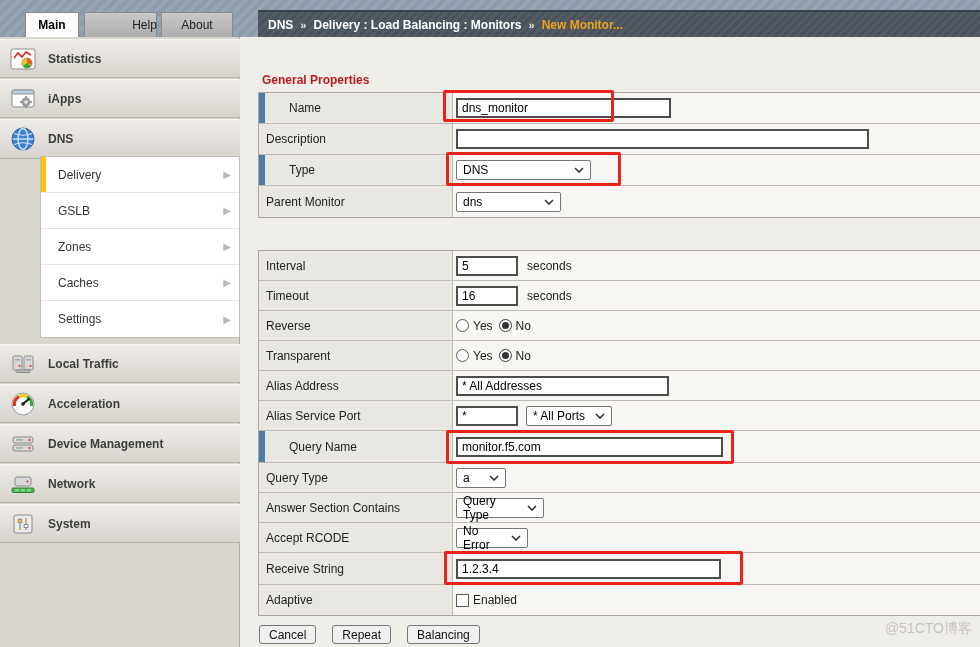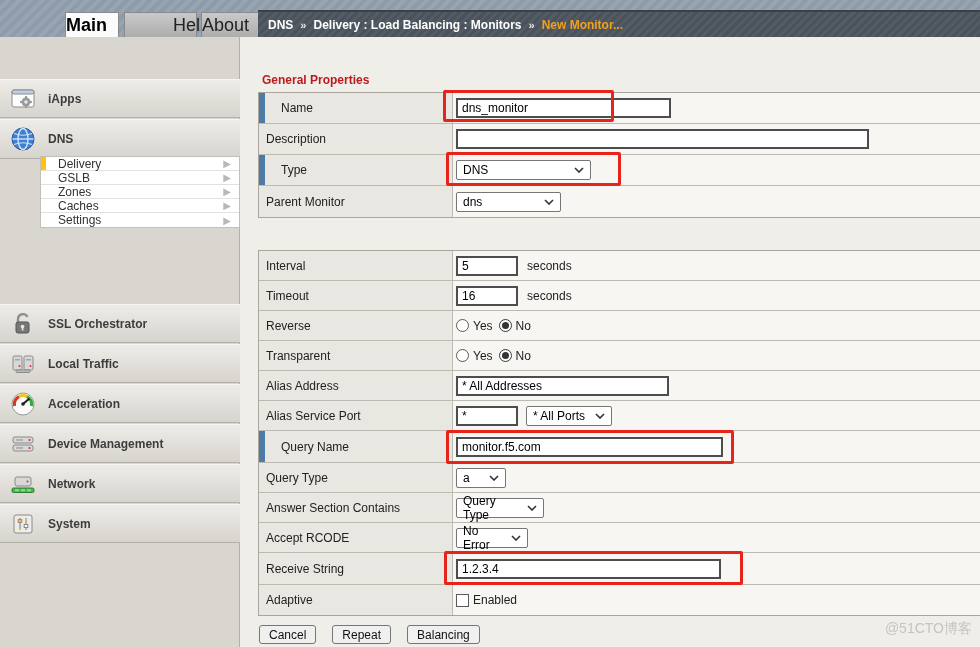--- a/index.html
+++ b/index.html
@@ -2,58 +2,58 @@
 <html><head>
 <meta charset="utf-8">
 <style>
   * { margin:0; padding:0; box-sizing:border-box; }
   html,body { font-family:"Liberation Sans", sans-serif; }
   .screen { position:relative; width:980px; height:647px; background:#f0eee9; overflow:hidden; }
 
   
   .topbar { position:absolute; left:0; top:0; width:980px; height:37px;
     background:repeating-linear-gradient(135deg,#8d9bab 0 4px,#97a4b1 4px 8px); }
-  .tab { position:absolute; top:12px; height:25px; display:flex; align-items:center; justify-content:flex-start;
-    font-size:18px; color:#222; border:1px solid #8a8a8a; border-bottom:none; cursor:pointer;
-    background:linear-gradient(#c9c9c9,#adadad);margin-left:40px; }
+  .tab { position:absolute; top:12px; height:25px; display:flex; align-items:center; justify-content:center;
+    font-size:12px; color:#222; border:1px solid #8a8a8a; border-bottom:none; cursor:pointer;
+    background:linear-gradient(#c9c9c9,#adadad); }
   .tab.active { background:#fbfbfb; font-weight:bold; color:#000; height:25px; }
   .breadcrumb-bar { position:absolute; left:258px; top:10px; width:722px; height:27px;
     background:#4a525b; border-top:2px solid #3a4149;
     background-image:repeating-linear-gradient(135deg,rgba(255,255,255,0.05) 0 3px,rgba(0,0,0,0) 3px 6px);
     display:flex; align-items:center; padding-left:10px; }
   .breadcrumb-bar span { font-size:12px; font-weight:bold; color:#fff; white-space:pre; }
   .breadcrumb-bar .sep { color:#e8e8e8; font-size:11px; margin:0 7px; font-weight:bold; }
   .breadcrumb-bar .current { color:#f0a11e; }
 
   
   .sidebar { position:absolute; left:0; top:37px; width:240px; height:610px; background:#d9d6cf; border-right:1px solid #b3b0a9; }
   .nav-item { position:absolute; left:0; width:240px; height:39px; display:flex; align-items:center;
     background:linear-gradient(#eeece8,#d7d4ce); border-bottom:1px solid #b5b2ab; border-top:1px solid #f6f5f2; cursor:pointer; }
   .nav-item .nicon { width:26px; height:26px; margin:0 12px 0 10px; flex:none; }
   .nav-item .nlabel { font-size:12px; font-weight:bold; color:#3d3d3d; }
   .submenu { position:absolute; left:40px; top:119px; width:200px; background:#fff; border:1px solid #c2bfb8; }
-  .subitem { position:relative; height:14px; display:flex; align-items:center; border-bottom:1px solid #e2e1dd;
+  .subitem { position:relative; height:36px; display:flex; align-items:center; border-bottom:1px solid #e2e1dd;
     padding-left:17px; cursor:pointer; background:#fff; }
   .subitem:last-child { border-bottom:none; }
   .subitem .slabel { font-size:12px; color:#333; }
   .subitem .sarrow { position:absolute; right:8px; color:#b8b8b8; font-size:10px; }
   .subitem .actbar { position:absolute; left:0; top:0; width:5px; height:100%; background:#ffc20e; display:none; }
   .subitem.active .actbar { display:block; }
 
   
   .content { position:absolute; left:241px; top:37px; width:739px; height:610px; background:#f0eee9; }
   .section-title { position:absolute; left:21px; font-size:12px; font-weight:bold; color:#b91c1c; }
 
   .ftable { position:absolute; left:17px; width:722px; border:1px solid #a8a69f; border-right:none; background:#f7f6f2; }
   .frow { display:flex; border-bottom:1px solid #bcbab3; }
   .frow:last-child { border-bottom:none; }
   .lcell { width:194px; flex:none; background:#e9e7e1; border-right:1px solid #bcbab3;
     display:flex; align-items:center; position:relative; padding-left:7px; }
   .lcell .reqbar { position:absolute; left:0; top:0; width:6px; height:100%; background:#4d7ba3; }
-  .lcell.req { padding-left:22px; }
+  .lcell.req { padding-left:30px; }
   .lcell .ltext { font-size:12px; color:#222; }
   .vcell { flex:1; display:flex; align-items:center; padding-left:3px; background:#f7f6f2; }
 
   input.tin { height:20px; border:2px solid #4d4d4d; background:#fff; font-family:Liberation Sans, sans-serif;
     font-size:12px; padding:0 4px; color:#000; }
   .sel { height:20px; border:1px solid #767676; border-radius:2px; background:#fff; display:inline-flex;
     align-items:center; justify-content:space-between; padding:0 6px; font-size:12px; color:#000; cursor:pointer; }
   .sel svg { margin-left:6px; flex:none; }
   .suffix { font-size:12px; color:#222; margin-left:9px; }
   .gap8 { width:8px; flex:none; }
@@ -96,20 +96,32 @@
       <span>DNS</span>
       <span class="sep">»</span>
       <span>Delivery : Load Balancing : Monitors</span>
       <span class="sep">»</span>
       <span class="current">New Monitor...</span>
     </div>
   </div>
 
   <div class="sidebar">
 
+    <div class="nav-item" style="top:2px;">
+      <span class="nicon">
+        <svg width="26" height="26" viewBox="0 0 26 26">
+            <rect x="1" y="3" width="24" height="20" rx="2" fill="#fdfdfd" stroke="#8c8c8c"></rect>
+            <polyline points="4,12 8,7 12,11 16,6 21,9" fill="none" stroke="#d22" stroke-width="1.6"></polyline>
+            <circle cx="17" cy="17" r="5" fill="#f3c518" stroke="#a88"></circle>
+            <path d="M17 17 L17 12 A5 5 0 0 1 21.5 19 Z" fill="#d62"></path>
+            <path d="M17 17 L13 20 A5 5 0 0 0 21 20 Z" fill="#3a3"></path>
+          </svg>
+      </span>
+      <span class="nlabel">Statistics</span>
+    </div>
 
     <div class="nav-item" style="top:42px;">
       <span class="nicon">
         <svg width="26" height="26" viewBox="0 0 26 26">
             <rect x="2" y="4" width="22" height="17" rx="2" fill="#fdfdfd" stroke="#8c8c8c"></rect>
             <rect x="2" y="4" width="22" height="4" rx="2" fill="#bcd0e2" stroke="#8c8c8c"></rect>
             <circle cx="16" cy="16" r="4.5" fill="#9a9a9a"></circle>
             <circle cx="16" cy="16" r="1.8" fill="#e8e8e8"></circle>
             <rect x="15" y="10" width="2" height="3" fill="#9a9a9a"></rect>
             <rect x="15" y="19" width="2" height="3" fill="#9a9a9a"></rect>
@@ -154,31 +166,20 @@
         <span class="slabel">Caches</span>
         <span class="sarrow">▶</span>
       </div>
       <div class="subitem">
 
         <span class="slabel">Settings</span>
         <span class="sarrow">▶</span>
       </div>
     </div>
 
-    <div class="nav-item" style="top:267px;">
-      <span class="nicon">
-        <svg width="26" height="26" viewBox="0 0 26 26">
-            <path d="M8 12 V8 a5 5 0 0 1 9.5 -2" fill="none" stroke="#8f8f8f" stroke-width="2.4"></path>
-            <rect x="6" y="11" width="13" height="11" rx="2" fill="#787878" stroke="#555"></rect>
-            <circle cx="12.5" cy="15.5" r="1.8" fill="#e8e8e8"></circle>
-            <rect x="11.8" y="16" width="1.6" height="3.5" fill="#e8e8e8"></rect>
-          </svg>
-      </span>
-      <span class="nlabel">SSL Orchestrator</span>
-    </div>
 
     <div class="nav-item" style="top:307px;">
       <span class="nicon">
         <svg width="26" height="26" viewBox="0 0 26 26">
             <rect x="3" y="5" width="9" height="14" rx="1.5" fill="#d8d8d8" stroke="#8a8a8a"></rect>
             <rect x="14" y="5" width="9" height="14" rx="1.5" fill="#d8d8d8" stroke="#8a8a8a"></rect>
             <rect x="5" y="8" width="5" height="1.5" fill="#a5a5a5"></rect>
             <rect x="16" y="8" width="5" height="1.5" fill="#a5a5a5"></rect>
             <circle cx="9.5" cy="15" r="1" fill="#d33"></circle>
             <circle cx="20.5" cy="15" r="1" fill="#d33"></circle>

